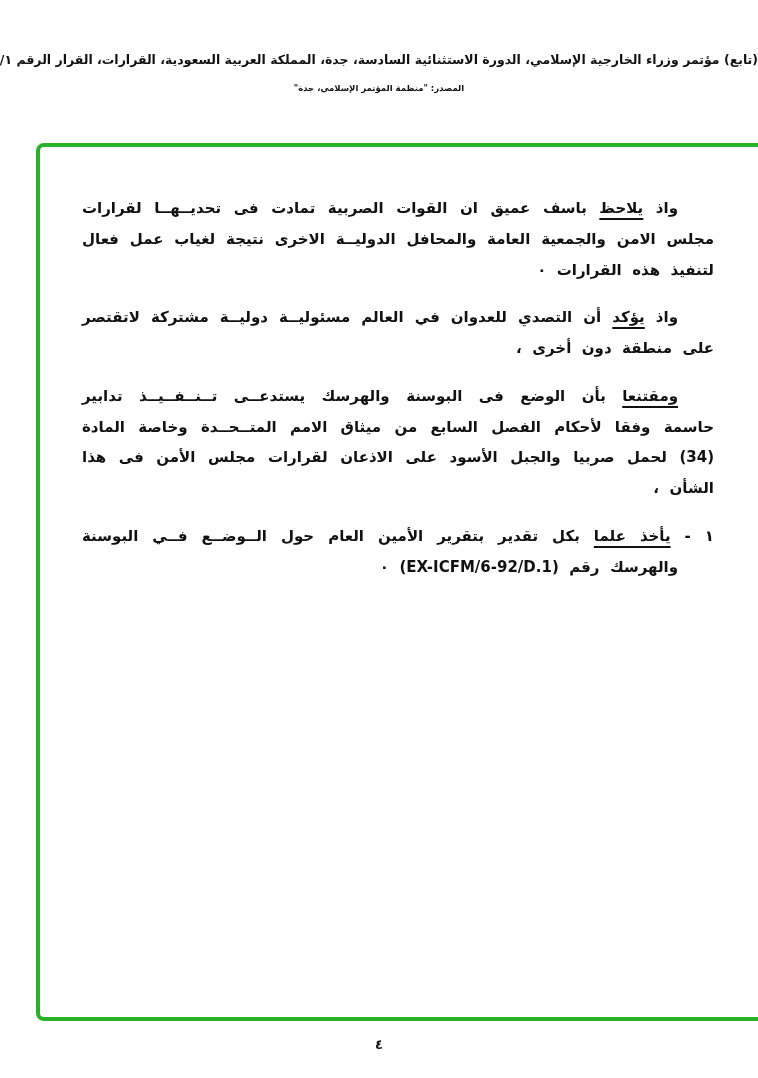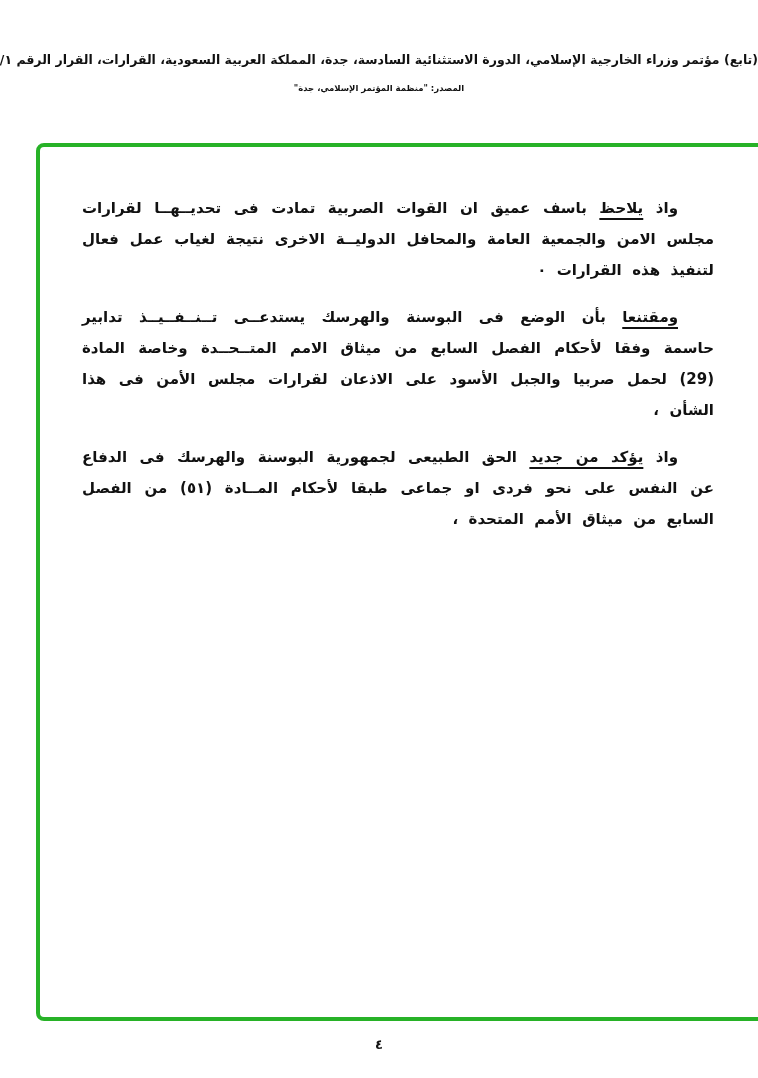--- a/index.html
+++ b/index.html
@@ -75,26 +75,27 @@
     <div class="title">(تابع) مؤتمر وزراء الخارجية الإسلامي، الدورة الاستثنائية السادسة، جدة، المملكة العربية السعودية، القرارات، القرار الرقم ٦/١-EX</div>
     <div class="source">المصدر: "منظمة المؤتمر الإسلامي، جدة"</div>
   </div>
 
   <div class="frame" style="border-color: rgb(39, 178, 39);">
     <div class="content">
 
       <p class="para"><span></span><span>واذ </span><span class="u">يلاحظ</span><span> باسف عميق ان القوات الصربية تمادت فى تحديــهــا لقرارات مجلس الامن والجمعية العامة والمحافل الدوليــة الاخرى نتيجة لغياب عمل فعال لتنفيذ هذه القرارات ٠</span></p>
 
 
+      <p class="para"><span></span><span>واذ </span><span class="u">يؤكد</span><span> أن التصدي للعدوان في العالم مسئوليــة دوليــة مشتركة لاتقتصر على منطقة دون أخرى ،</span></p>
 
 
-      <p class="para"><span></span><span></span><span class="u">ومقتنعا</span><span> بأن الوضع فى البوسنة والهرسك يستدعــى تــنــفــيــذ تدابير حاسمة وفقا لأحكام الفصل السابع من ميثاق الامم المتــحــدة وخاصة المادة (29) لحمل صربيا والجبل الأسود على الاذعان لقرارات مجلس الأمن فى هذا الشأن ،</span></p>
-
-      <p class="para"><span></span><span>واذ </span><span class="u">يؤكد من جديد</span><span> الحق الطبيعى لجمهورية البوسنة والهرسك فى الدفاع عن النفس على نحو فردى او جماعى طبقا لأحكام المــادة (٥١) من الفصل السابع من ميثاق الأمم المتحدة ،</span></p>
+      <p class="para"><span></span><span></span><span class="u">ومقتنعا</span><span> بأن الوضع فى البوسنة والهرسك يستدعــى تــنــفــيــذ تدابير حاسمة وفقا لأحكام الفصل السابع من ميثاق الامم المتــحــدة وخاصة المادة (34) لحمل صربيا والجبل الأسود على الاذعان لقرارات مجلس الأمن فى هذا الشأن ،</span></p>
 
 
+
+      <p class="para numbered"><span>١ - </span><span></span><span class="u">يأخذ علما</span><span> بكل تقدير بتقرير الأمين العام حول الــوضــع فــي البوسنة والهرسك رقم (EX-ICFM/6-92/D.1) ٠</span></p>
 
     </div>
   </div>
 
   <div class="pagenum">٤</div>
 
 </div>
 
 </body></html>

